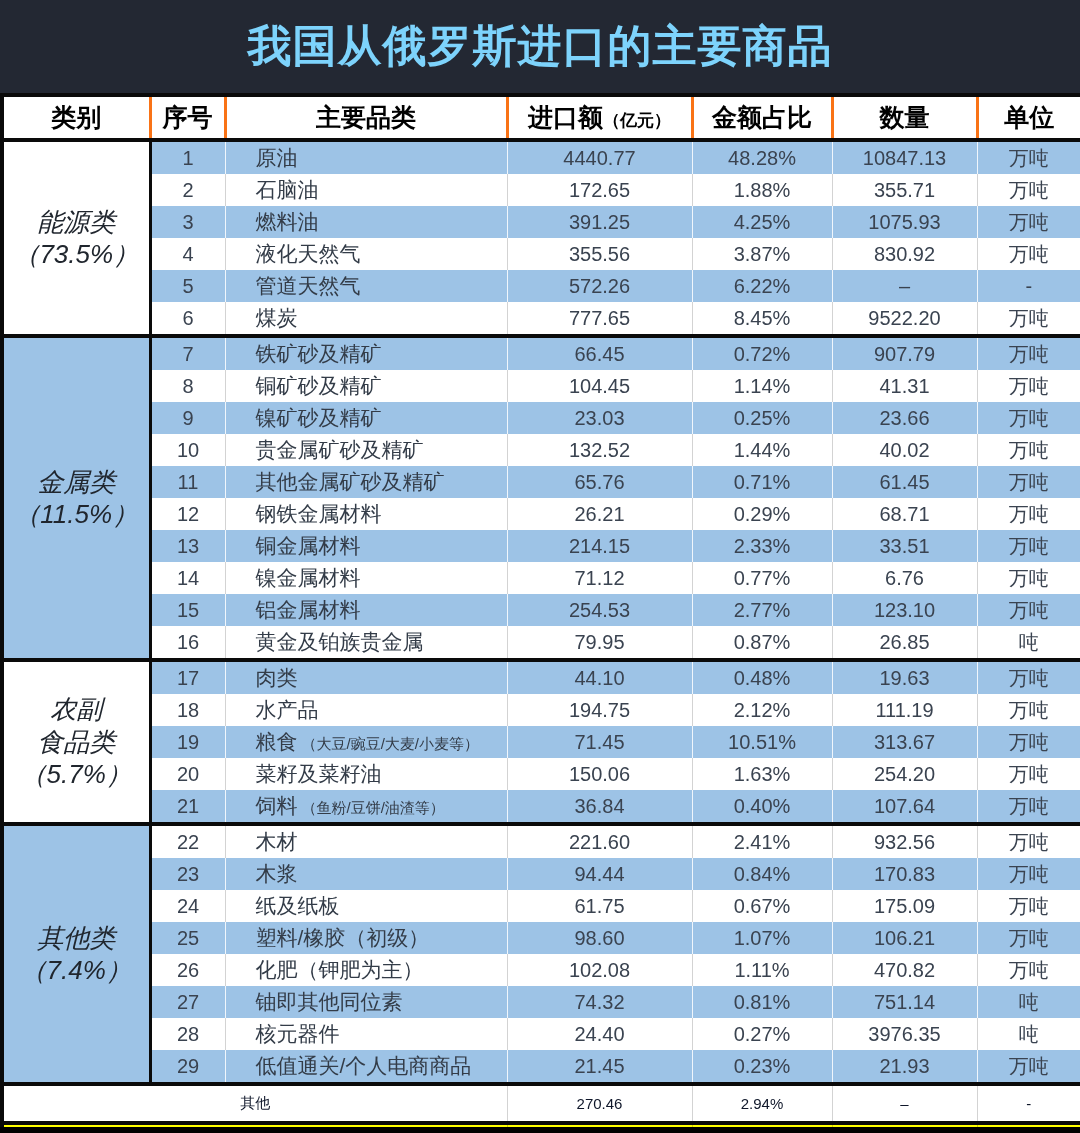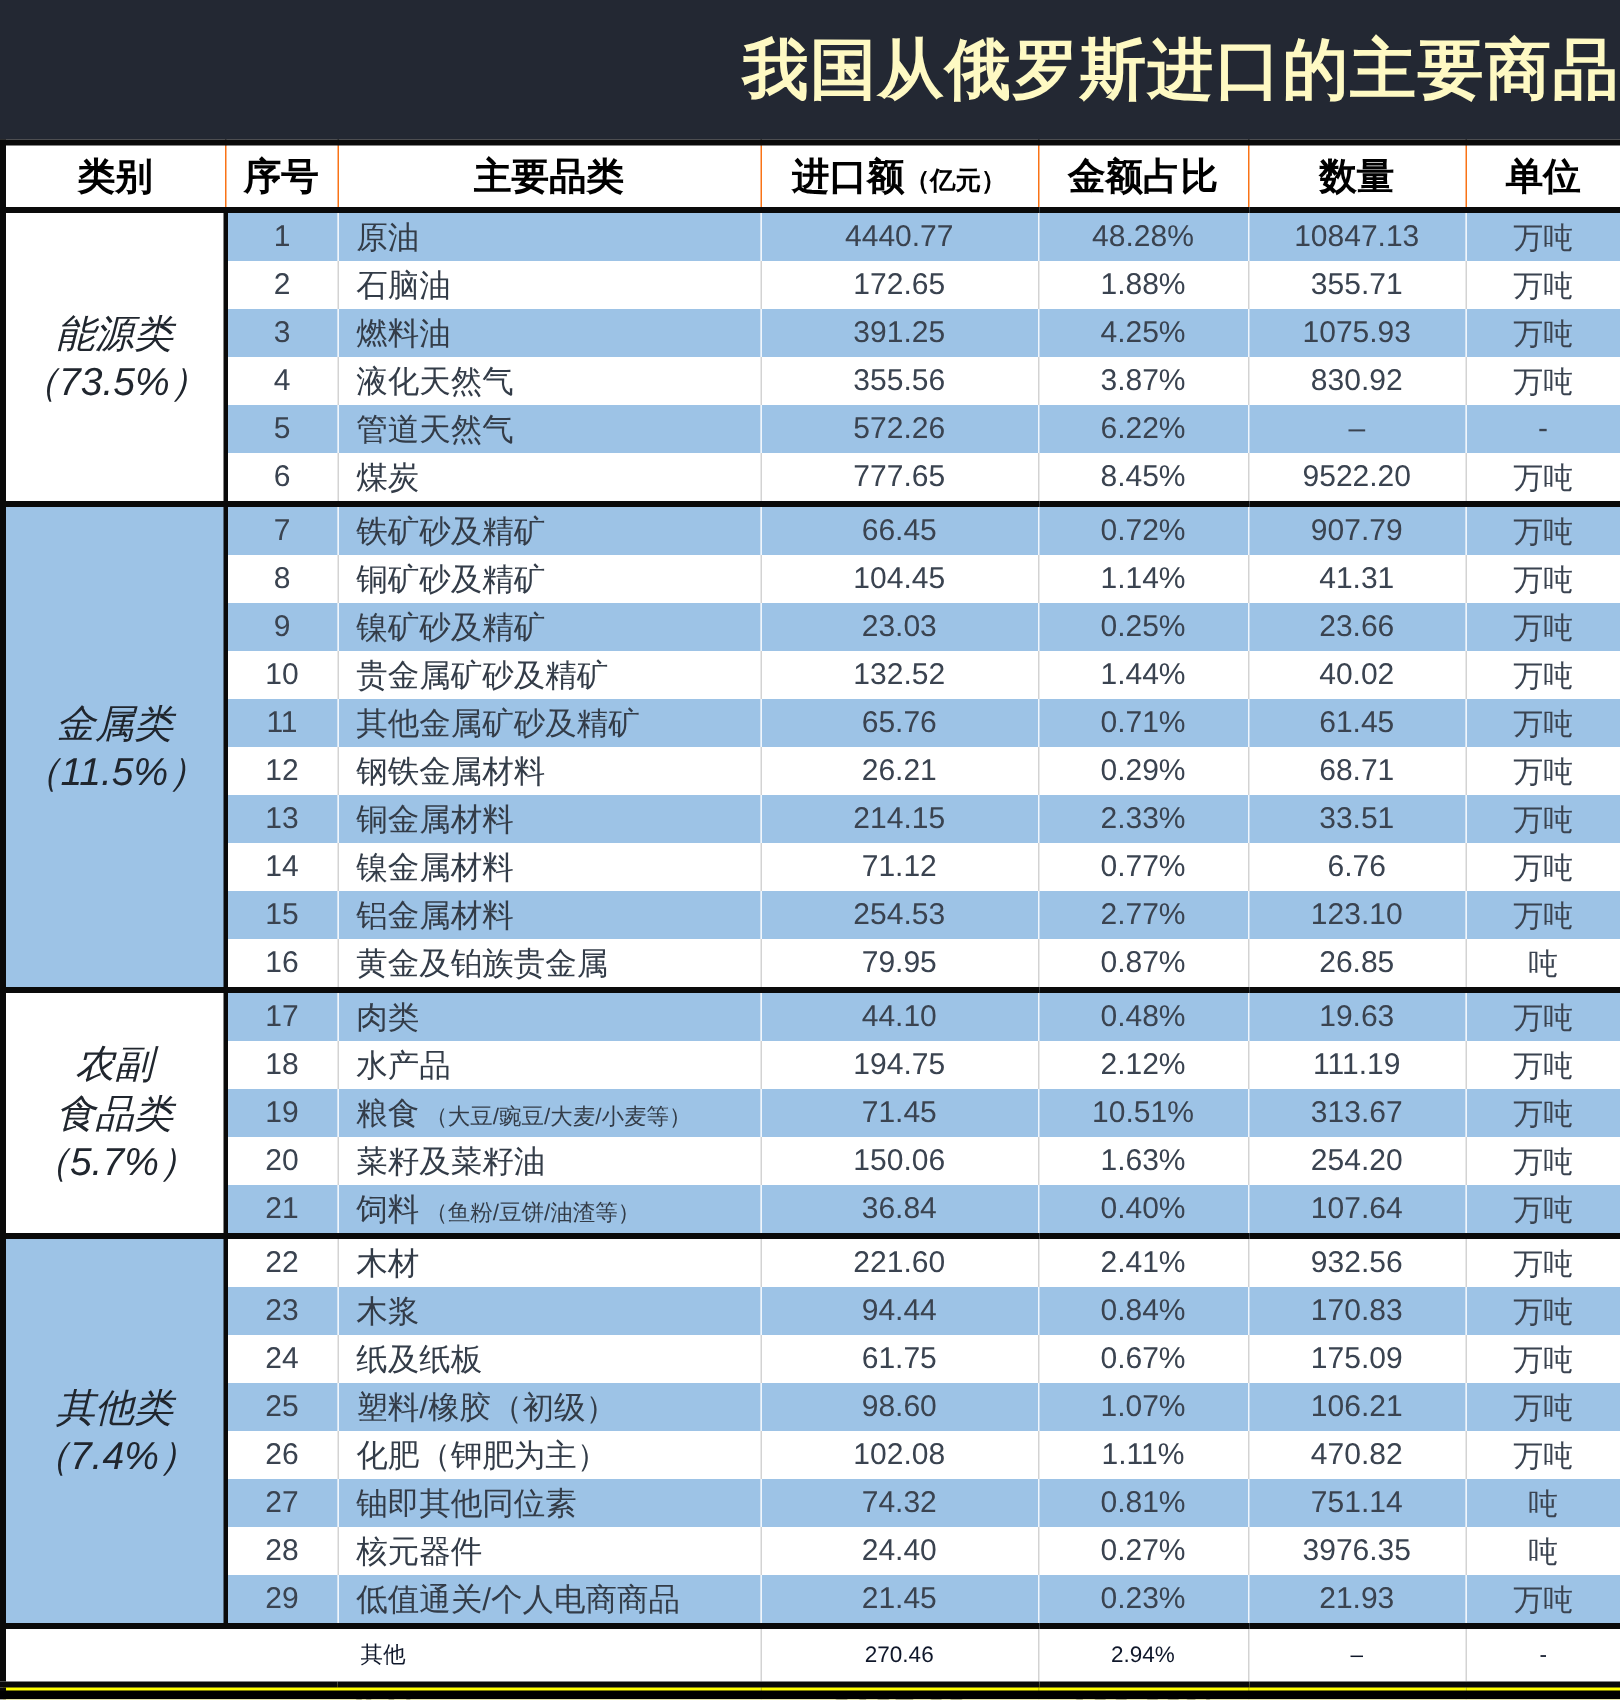--- a/index.html
+++ b/index.html
@@ -2,48 +2,48 @@
 <html><head>
 <meta charset="utf-8">
 <style>
   html,body{margin:0;padding:0;background:#fff;}
   .page{
     width:1080px;height:1133px;position:relative;overflow:hidden;
     font-family:"Liberation Sans","DejaVu Sans",sans-serif;
     background:#fff;
   }
   .title-bar{
-    width:1080px;height:93px;background:#232833;color:#fef9c3;
-    display:flex;align-items:center;justify-content:flex-end;gap:12px;
+    width:1080px;height:93px;background:#232833;color:#7dd3fc;
+    display:flex;align-items:center;justify-content:center;gap:12px;
   }
   .title-main{font-size:44px;font-weight:bold;letter-spacing:1px;}
   .title-year{font-size:31px;font-weight:bold;margin-top:6px;}
   table{
     width:1080px;border-collapse:collapse;table-layout:fixed;
     border:4px solid #0a0a0a;
   }
   col.c-cat{width:148px;} col.c-no{width:75px;} col.c-item{width:282px;}
   col.c-amt{width:185px;} col.c-share{width:140px;} col.c-qty{width:145px;} col.c-unit{width:105px;}
   thead th{
     height:41px;background:#ffffff;color:#000;
     font-size:25px;font-weight:bold;text-align:center;vertical-align:middle;
-    border-right:1px solid #f97316;border-bottom:4px solid #0a0a0a;
+    border-right:3px solid #f97316;border-bottom:4px solid #0a0a0a;
     padding:0;
   }
   thead th:last-child{border-right:none;}
   .h-small{font-size:17px;font-weight:bold;}
   tbody td{
     height:32px;padding:0;text-align:center;vertical-align:middle;
     font-size:20px;color:#3a4350;
     border-right:1px solid rgba(110,110,110,0.30);
   }
   tbody td:last-child{border-right:none;}
   tr.blue td{background:#9DC3E6;border-right:1px solid rgba(255,255,255,0.85);}
   tr.white td{background:#ffffff;}
-  td.item{text-align:left;padding-left:12px;font-size:21px;color:#333c48;}
+  td.item{text-align:left;padding-left:30px;font-size:21px;color:#333c48;}
   .item-note{font-size:15px;margin-left:4px;}
   td.cat{
     font-size:26px;color:#20262e;line-height:1.25;
     border-right:3px solid #0a0a0a !important;
     border-bottom:4px solid #0a0a0a;
     font-style:italic;
   }
   td.cat-white{background:#ffffff !important;}
   td.cat-blue{background:#9DC3E6 !important;}
   tr.group-end td{border-bottom:4px solid #0a0a0a;}

